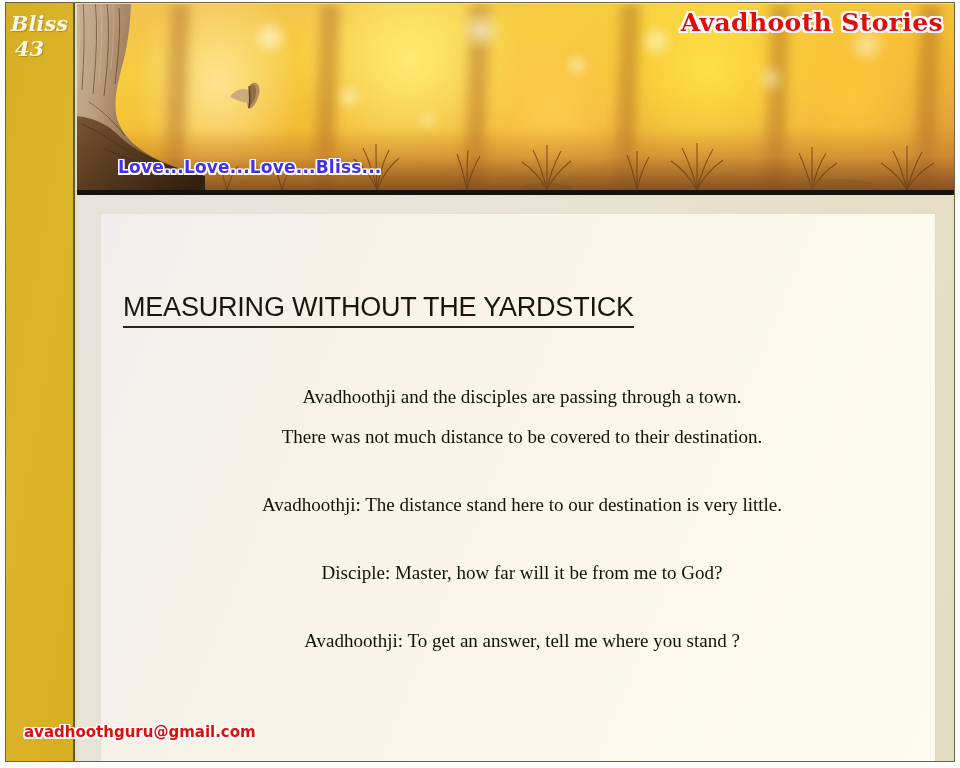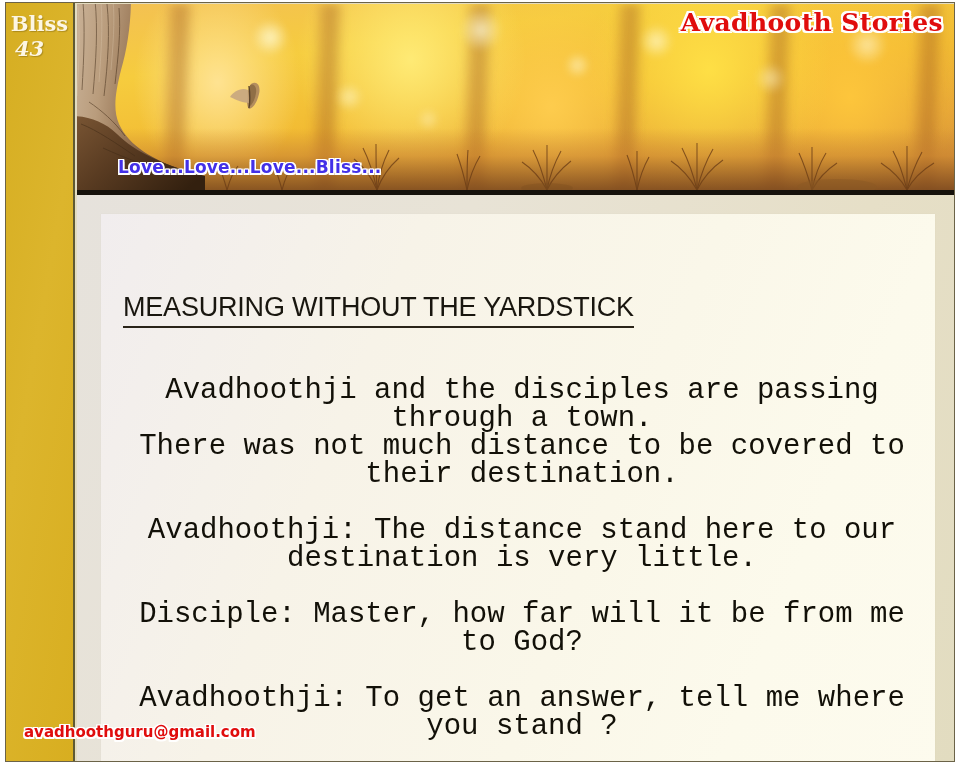--- a/index.html
+++ b/index.html
@@ -41,20 +41,21 @@
     z-index: 4;
   }
   #bliss-label {
     position: absolute;
     left: 0;
     top: 8px;
     width: 67px;
     text-align: center;
     color: #fdf6e3;
     font-family: "DejaVu Serif", serif;
+    font-style: italic;
     font-weight: bold;
     font-size: 21px;
     line-height: 25px;
     text-shadow: 1px 1px 1px rgba(90,70,10,0.35);
   }
   #bliss-number {
     position: absolute;
     left: 0;
     top: 33px;
     width: 47px;
@@ -212,23 +213,23 @@
     white-space: nowrap;
   }
 
   #paragraphs {
     position: absolute;
     left: 22px;
     top: 163px;
     right: 14px;
   }
   .para {
-    font-family: Liberation Mono, monospace;
-    font-size: 29px;
-    line-height: 28px;
+    font-family: Liberation Serif, serif;
+    font-size: 19px;
+    line-height: 40px;
     color: #121008;
     margin: 0 0 28px 0;
     white-space: pre-line;
   }
   .para:last-child { margin-bottom: 16px; }
 
   
   #footer-email {
     position: absolute;
     left: 18px;

